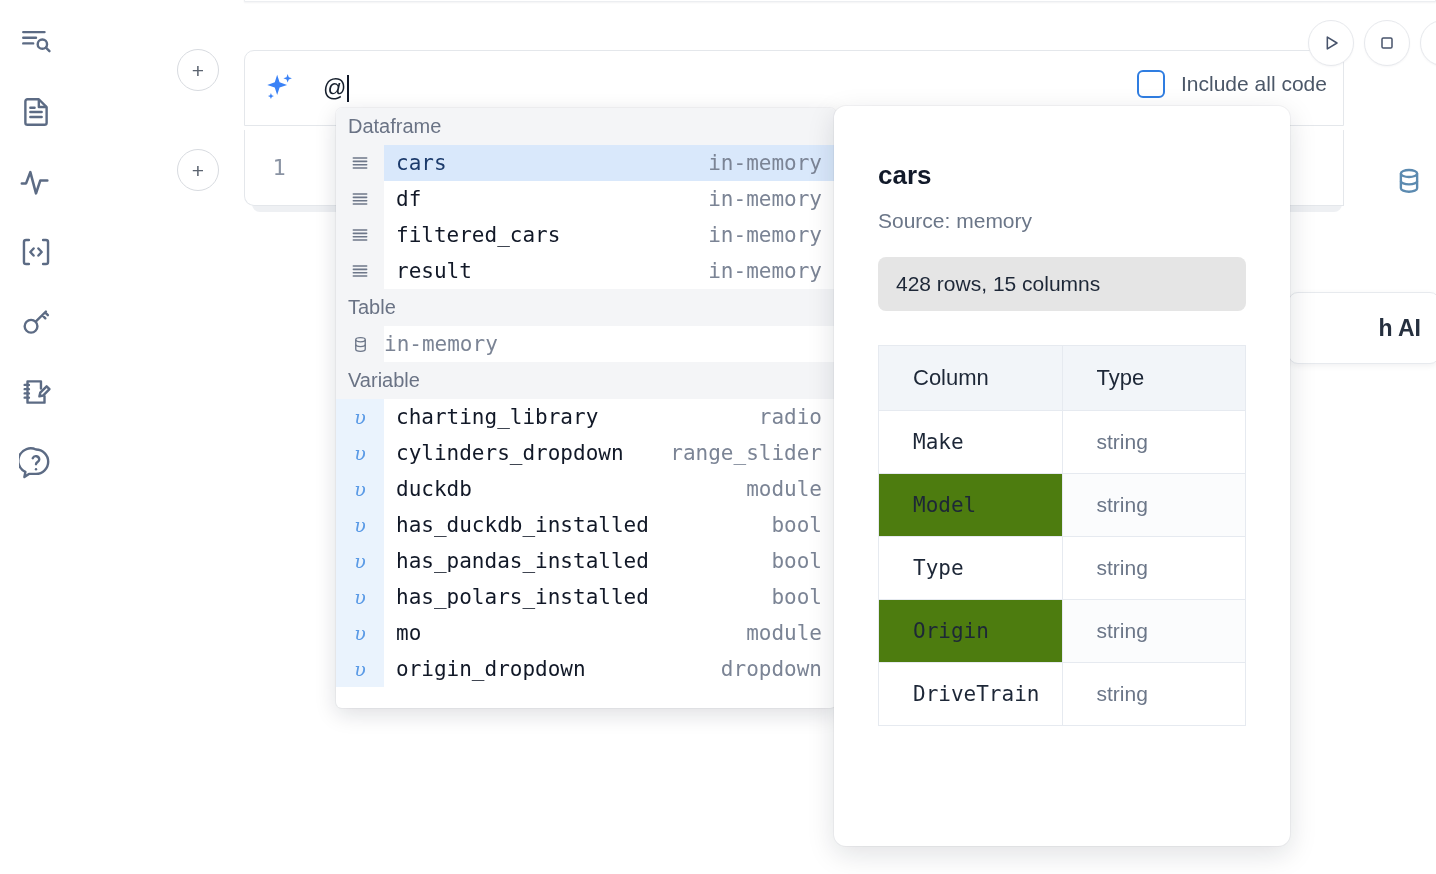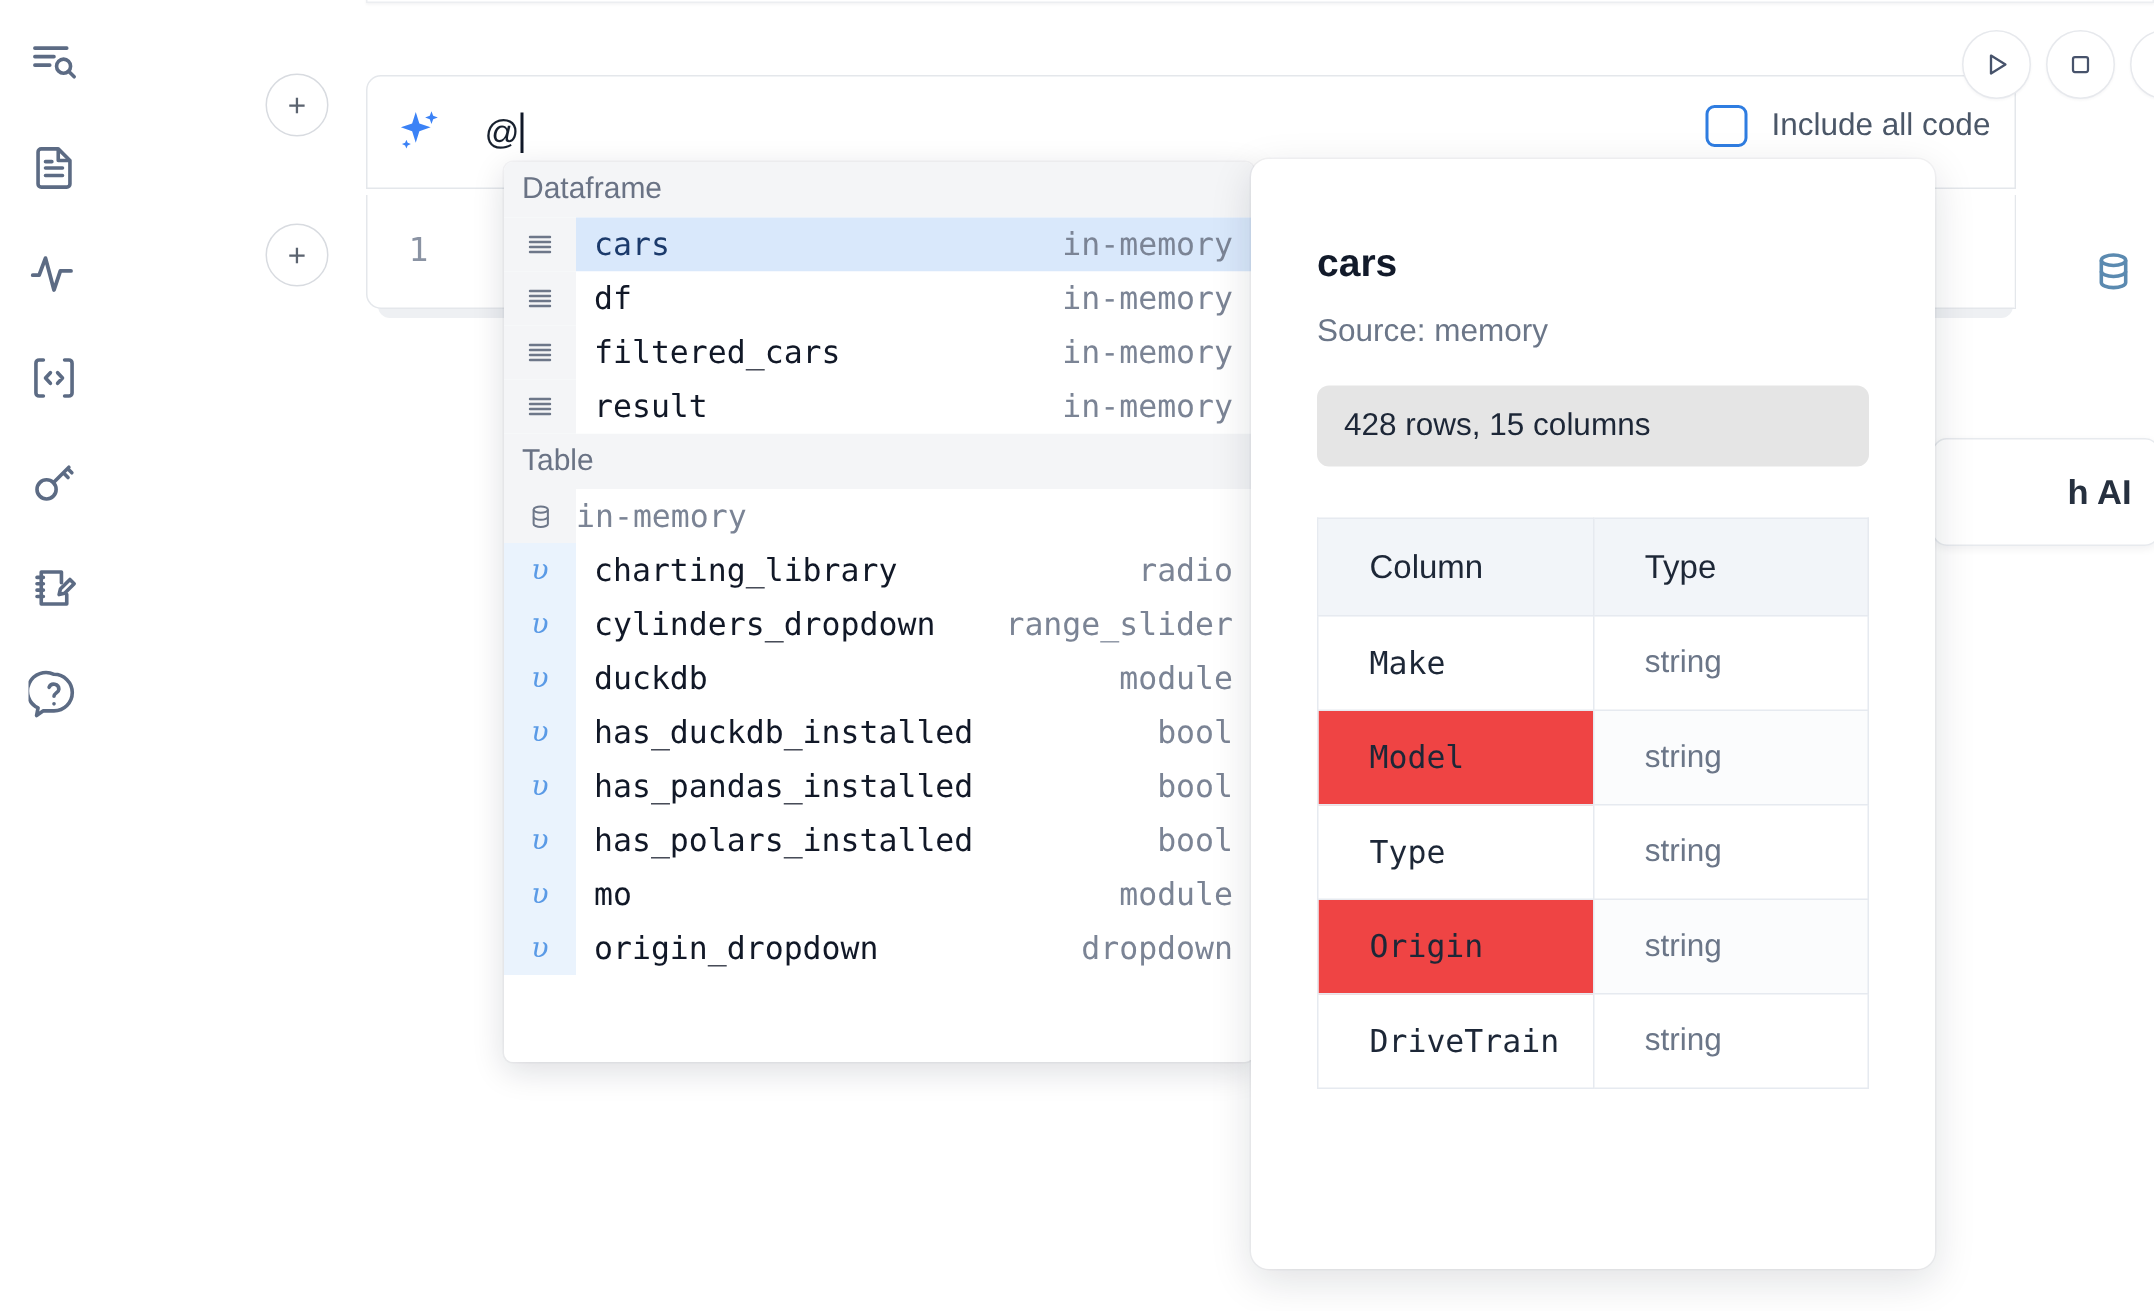--- a/index.html
+++ b/index.html
@@ -304,21 +304,21 @@
   .detail-table th {
     background: #f2f5f9;
     font-weight: normal;
     font-size: 22px;
     color: #1d2737;
   }
   .detail-table td.col {
     font-family: "DejaVu Sans Mono", monospace;
     font-size: 21px;
     color: #1d2737;
-    background: #ef4444;
+    background: #4d7c0f;
   }
   .detail-table td.typ {
     font-size: 21px;
     color: #6b7688;
     background: #fbfcfd;
   }
   .detail-table tr:nth-child(odd) td { background: #ffffff; }
 </style>
 </head>
 <body>
@@ -484,20 +484,21 @@
           <svg width="19" height="19" viewBox="0 0 24 24" fill="none" stroke="currentColor" stroke-width="1.7">
             <ellipse cx="12" cy="6" rx="6" ry="2.6"></ellipse>
             <path d="M6 6v12c0 1.4 2.7 2.6 6 2.6s6-1.2 6-2.6V6"></path>
             <path d="M6 12c0 1.4 2.7 2.6 6 2.6s6-1.2 6-2.6"></path>
           </svg>
         </div>
         <div class="ac-body">
           <span class="ac-meta">in-memory</span>
         </div>
       </div>
+      <div class="ac-group">Variable</div>
       <div class="ac-row">
         <div class="ac-icon var">υ</div>
         <div class="ac-body">
           <span class="ac-name">charting_library</span>
           <span class="ac-meta">radio</span>
         </div>
       </div>
       <div class="ac-row">
         <div class="ac-icon var">υ</div>
         <div class="ac-body">

